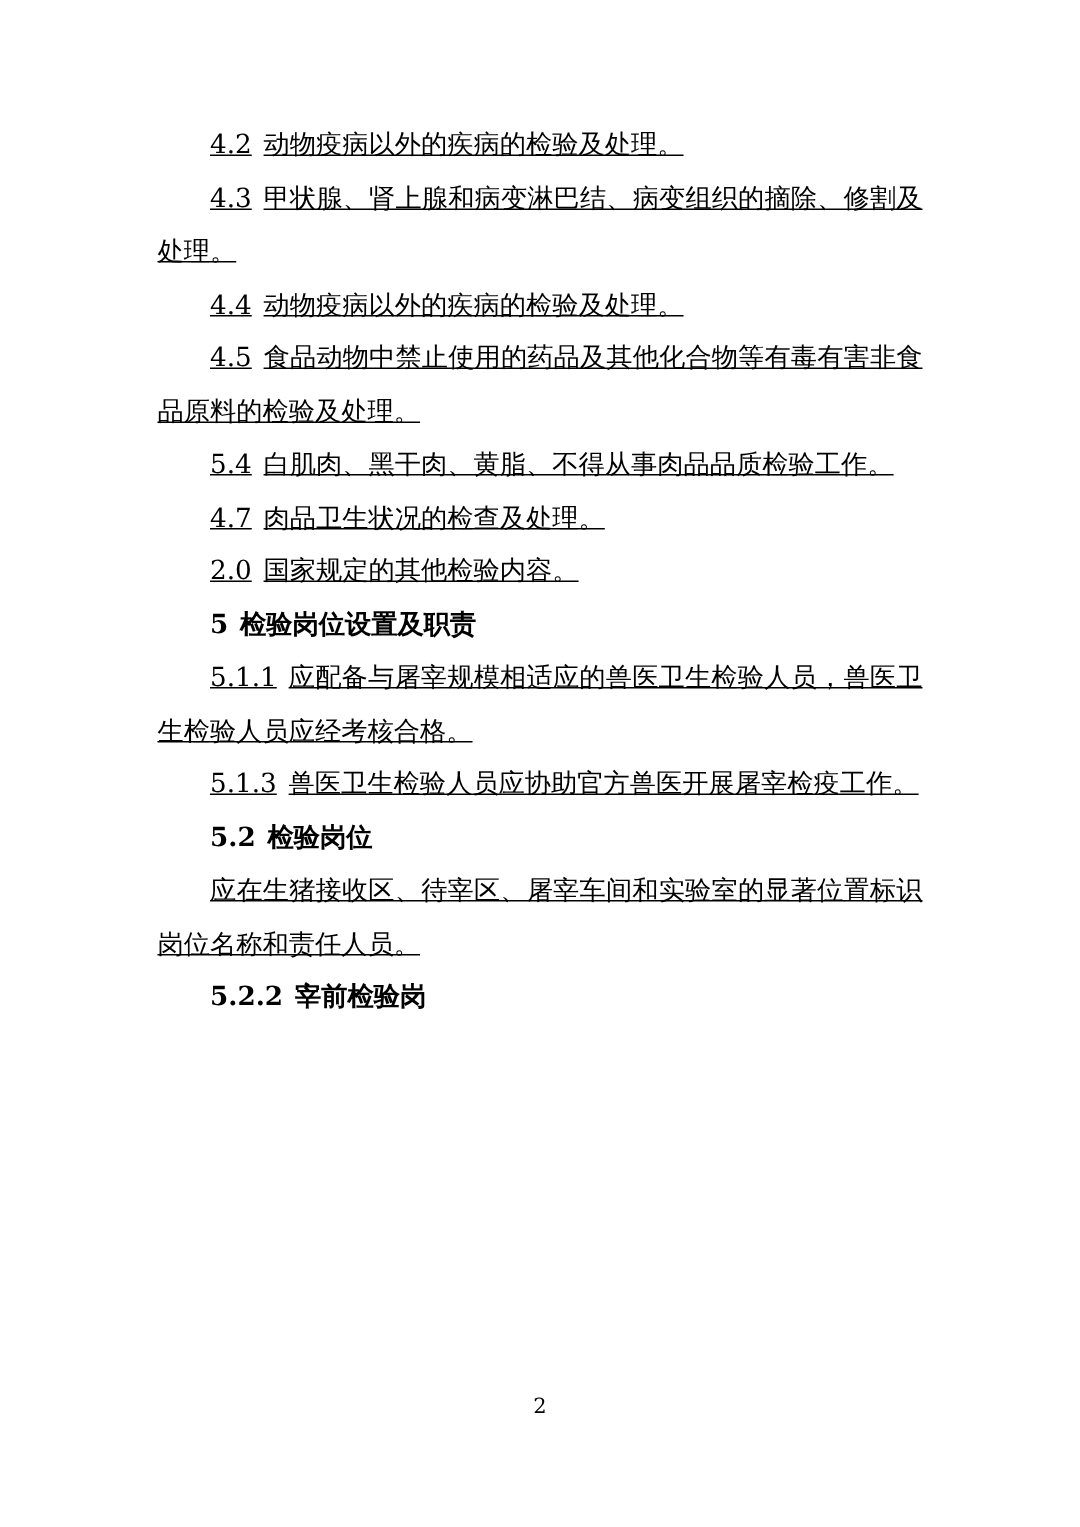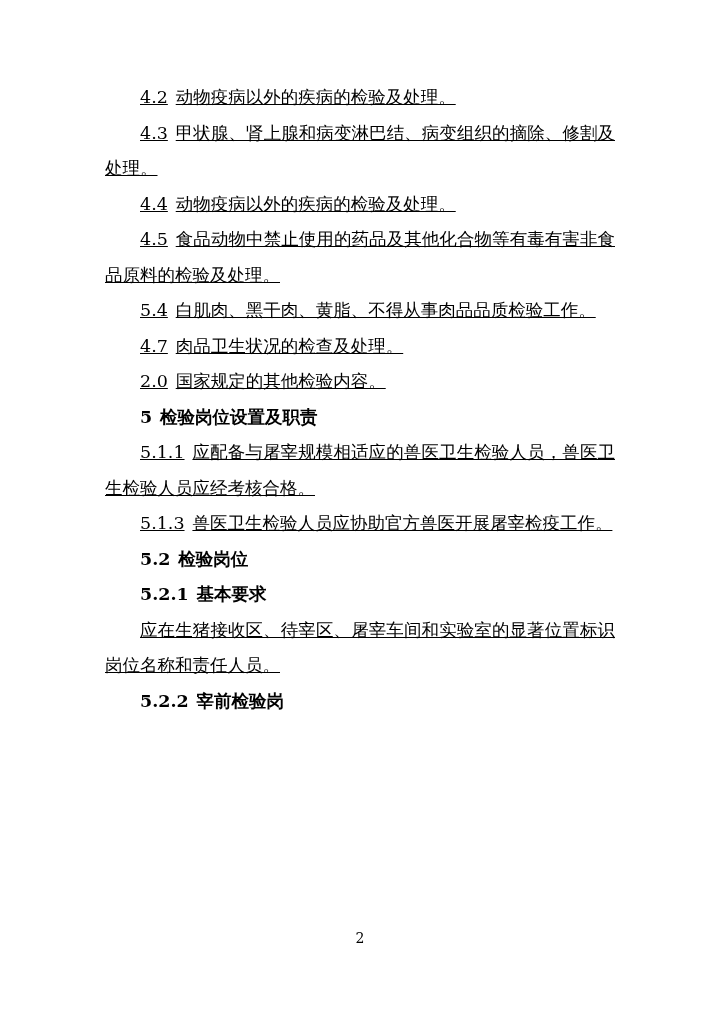--- a/index.html
+++ b/index.html
@@ -70,18 +70,17 @@
       <p class="para"><span class="num">4.3</span><span class="sp"></span><span>甲状腺、肾上腺和病变淋巴结、病变组织的摘除、修割及处理。</span></p>
       <p class="para"><span class="num">4.4</span><span class="sp"></span><span>动物疫病以外的疾病的检验及处理。</span></p>
       <p class="para"><span class="num">4.5</span><span class="sp"></span><span>食品动物中禁止使用的药品及其他化合物等有毒有害非食品原料的检验及处理。</span></p>
       <p class="para"><span class="num">5.4</span><span class="sp"></span><span>白肌肉、黑干肉、黄脂、不得从事肉品品质检验工作。</span></p>
       <p class="para"><span class="num">4.7</span><span class="sp"></span><span>肉品卫生状况的检查及处理。</span></p>
       <p class="para"><span class="num">2.0</span><span class="sp"></span><span>国家规定的其他检验内容。</span></p>
       <p class="heading"><span class="heading-num">5</span><span class="sp"></span><span>检验岗位设置及职责</span></p>
       <p class="para"><span class="num">5.1.1</span><span class="sp"></span><span>应配备与屠宰规模相适应的兽医卫生检验人员，兽医卫生检验人员应经考核合格。</span></p>
       <p class="para"><span class="num">5.1.3</span><span class="sp"></span><span>兽医卫生检验人员应协助官方兽医开展屠宰检疫工作。</span></p>
       <p class="heading"><span class="heading-num">5.2</span><span class="sp"></span><span>检验岗位</span></p>
-      <p class="heading"><span class="heading-num">5.2.1</span><span class="sp"></span><span>基本要求</span></p>
       <p class="para"><span>应在生猪接收区、待宰区、屠宰车间和实验室的显著位置标识岗位名称和责任人员。</span></p>
       <p class="heading"><span class="heading-num">5.2.2</span><span class="sp"></span><span>宰前检验岗</span></p>
     </div>
   <div class="page-number">2</div>
 </div>
 
 </body></html>

